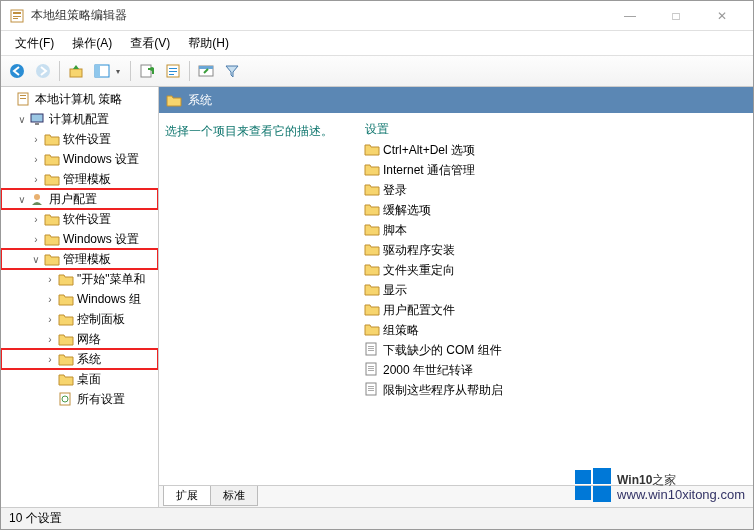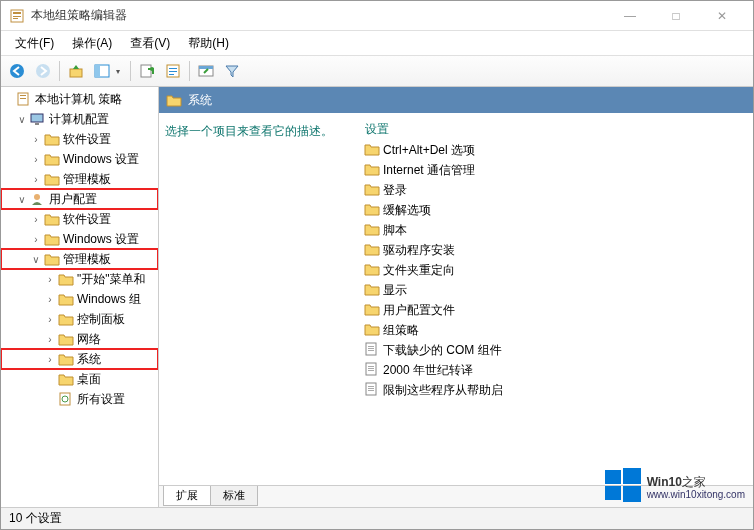--- a/index.html
+++ b/index.html
@@ -50,21 +50,21 @@
 
 .tabs-row { height: 22px; display: flex; align-items: flex-start; padding-left: 4px; border-top: 1px solid #ccc; background: #f7f7f7; }
 .tab { padding: 2px 12px; border: 1px solid #bbb; border-top: none; background: #f0f0f0; margin-right: -1px; font-size: 11px; cursor: default; }
 .tab.active { background: #fff; }
 
 .statusbar { height: 22px; display: flex; align-items: center; padding: 0 8px; border-top: 1px solid #ccc; background: #f3f3f3; }
 
 .watermark { position: absolute; right: 8px; bottom: 26px; display: flex; align-items: center; gap: 6px; pointer-events: none; }
 .watermark .wm-logo { width: 36px; height: 36px; }
 .watermark .wm-text { color: #333; font-size: 18px; font-weight: 600; line-height: 1; }
-.watermark .wm-sub { font-size: 10px; color: #336; }
+.watermark .wm-sub { font-size: 13px; color: #336; }
 
 svg { display: block; }
 </style>
 </head>
 <body>
 
 <div class="titlebar">
   <span class="icon">
     <svg viewBox="0 0 16 16">
         <rect x="2" y="2" width="12" height="12" fill="#fff" stroke="#c09040"></rect>

